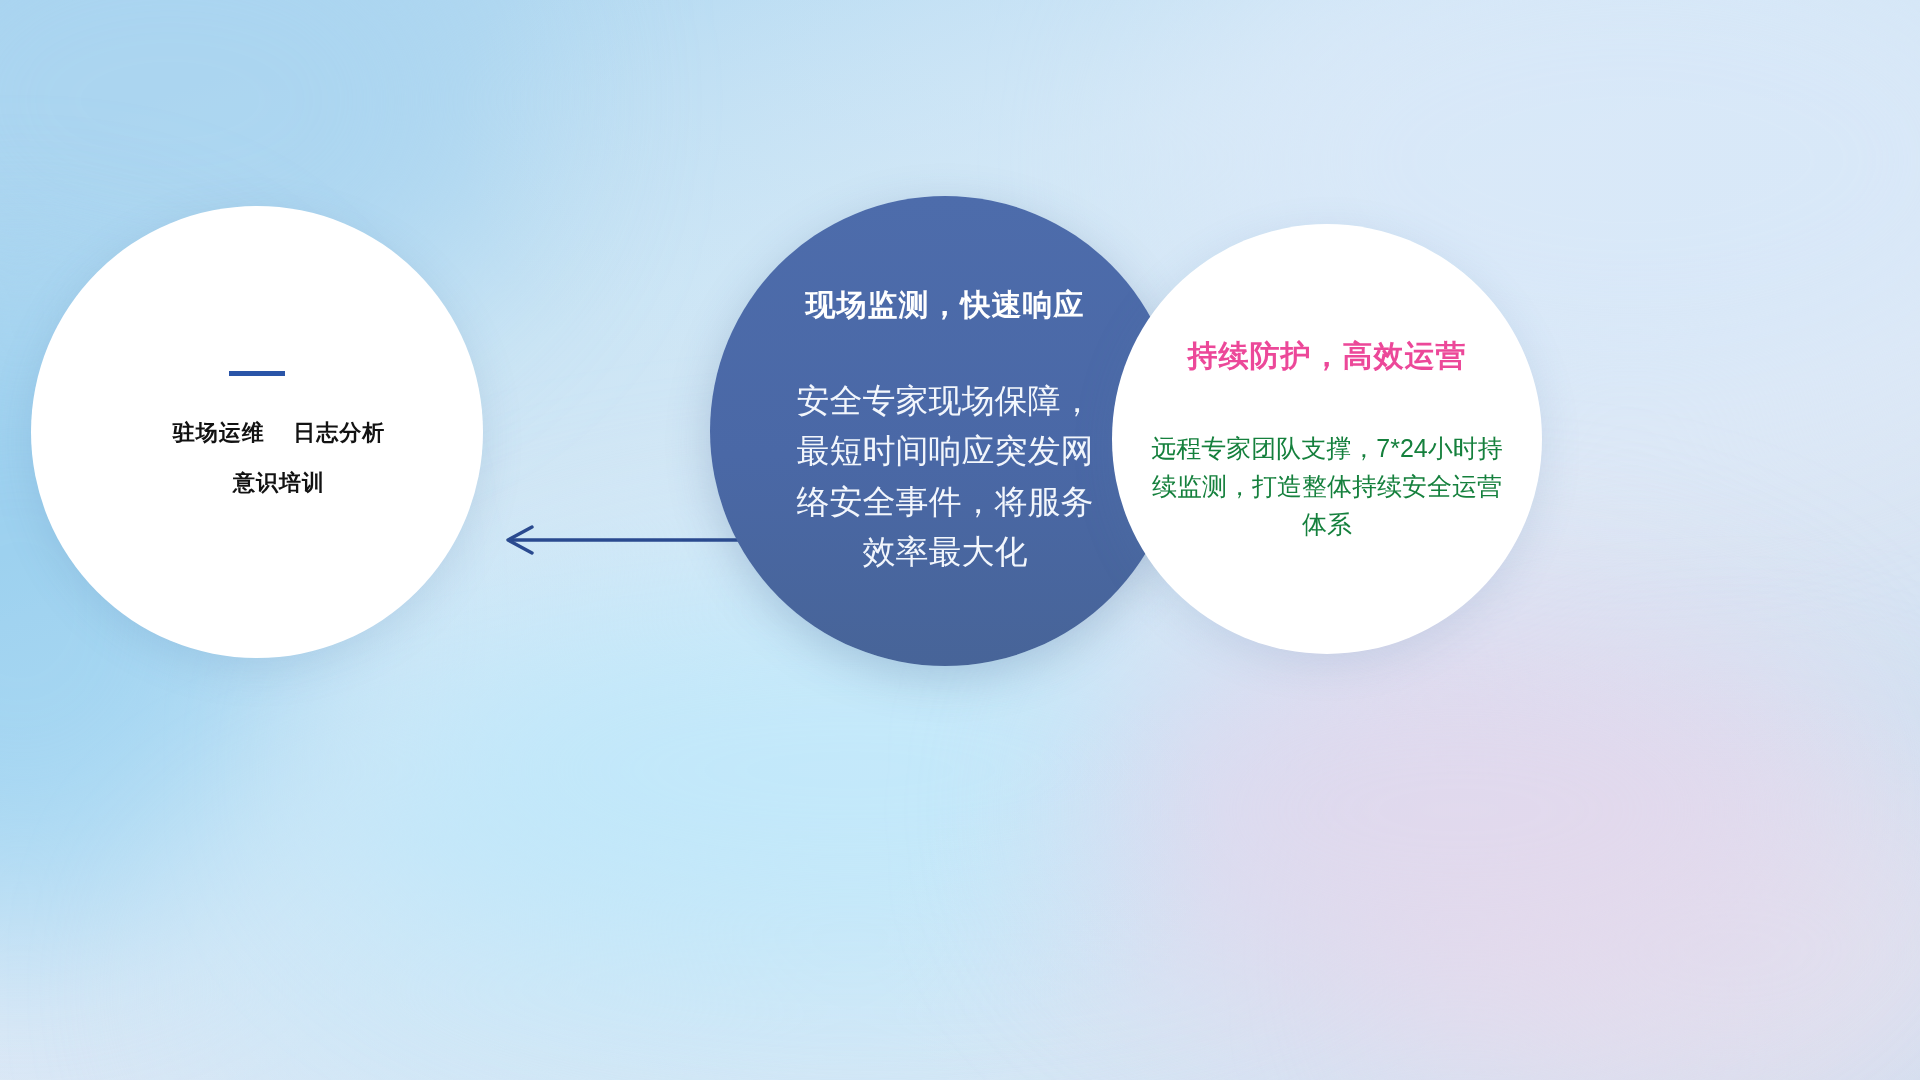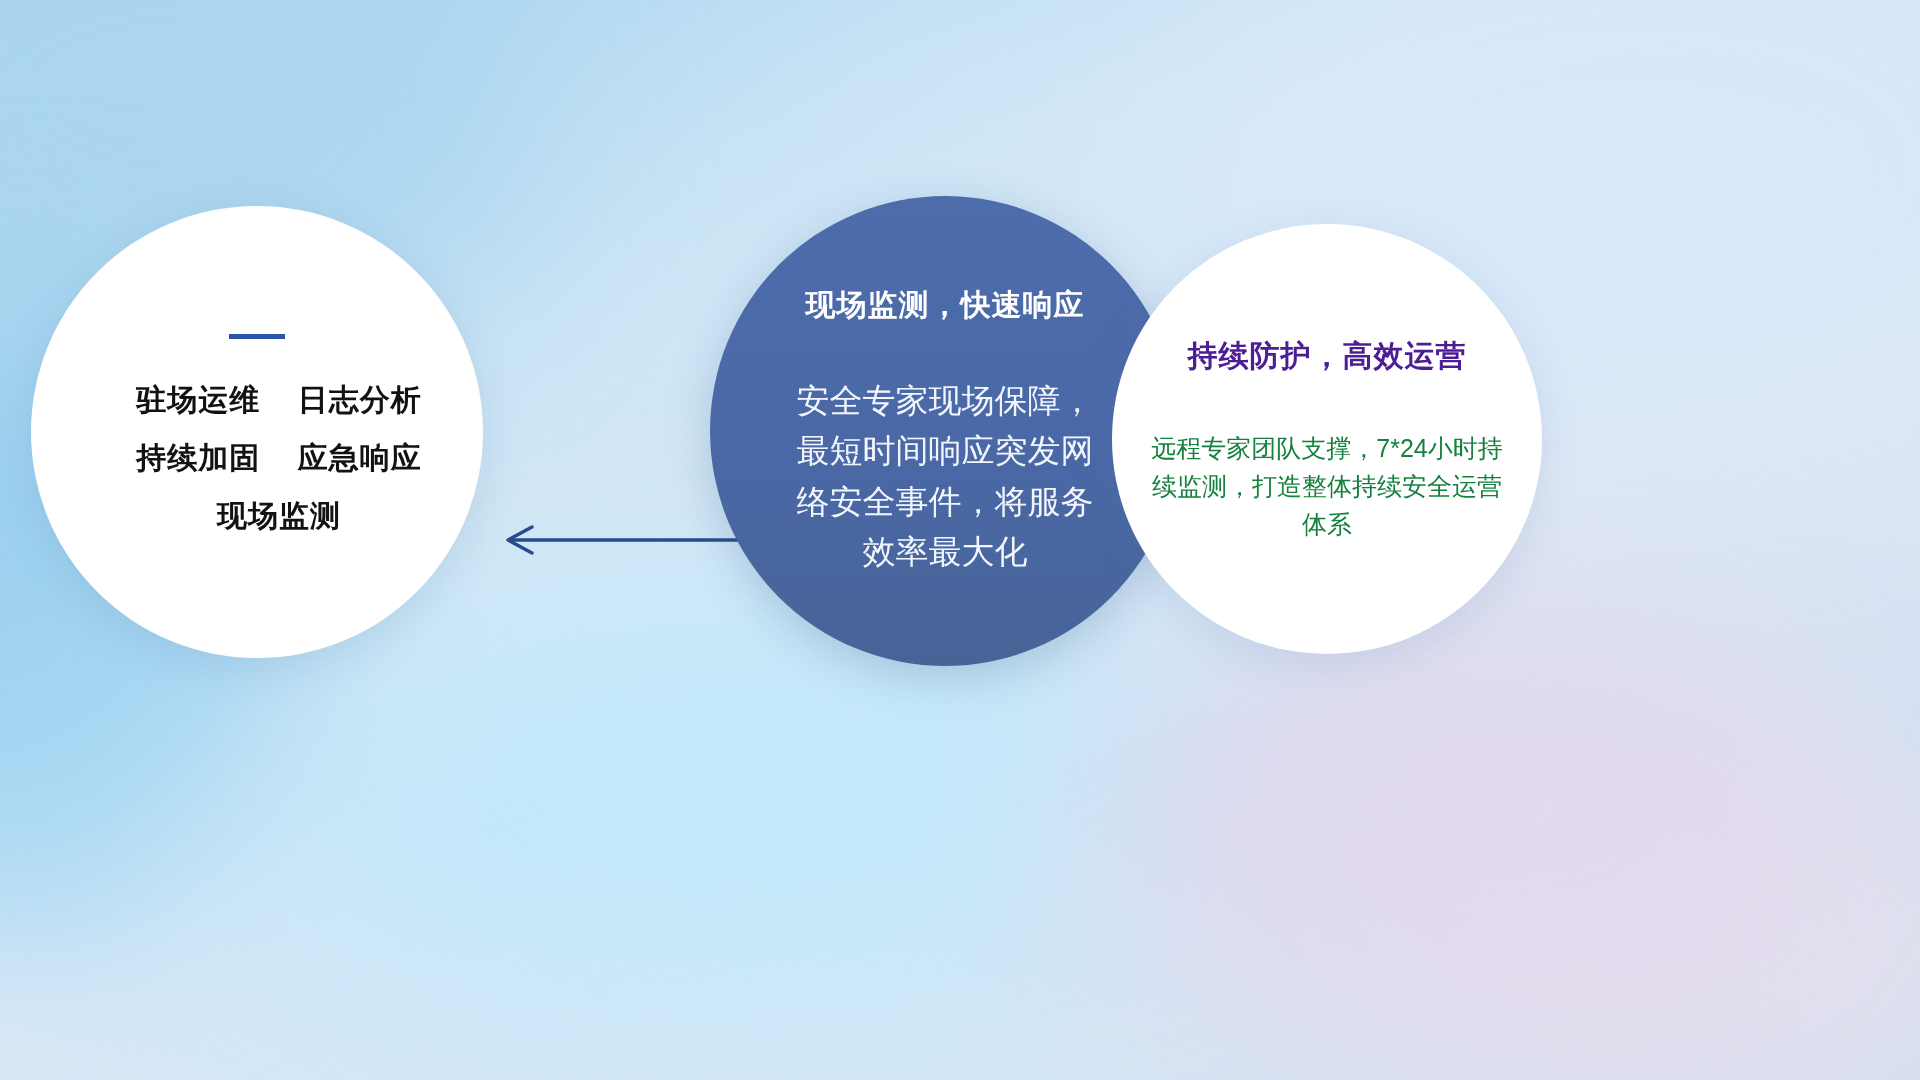--- a/index.html
+++ b/index.html
@@ -93,21 +93,21 @@
     background:#ffffff;
     box-shadow:0 10px 40px rgba(90,125,170,0.18);
     z-index:3;
   }
   .left-dash {
     width:56px; height:5px;
     background:#2a55a8;
     margin-bottom:46px;
   }
   .left-lines {
-    font-size:30px;
+    font-size:22px;
     font-weight:bold;
     color:#121212;
     line-height:1.0;
     letter-spacing:1px;
     margin-left:44px;
   }
   .left-lines .lrow { margin-bottom:28px; white-space:pre; }
   .left-lines .lrow:last-child { margin-bottom:0; }
 
   
@@ -137,21 +137,21 @@
   #circle-right {
     left:1112px; top:224px;
     width:430px; height:430px;
     background:#ffffff;
     z-index:5;
     box-shadow:0 10px 40px rgba(90,125,170,0.16);
   }
   #circle-right .card-head {
     font-size:30px;
     font-weight:bold;
-    color:#4c1d95;
+    color:#ec4899;
     letter-spacing:1px;
     margin-bottom:52px;
     white-space:nowrap;
   }
   #circle-right .card-body {
     font-size:25px;
     color:#15803d;
     line-height:1.52;
     width:356px;
   }
@@ -177,22 +177,21 @@
     <svg width="380" height="40" viewBox="0 0 380 40">
       <line x1="378" y1="20" x2="22" y2="20" stroke="#2a4a8f" stroke-width="3.4"></line>
       <polyline points="44,7 20,20 44,33" fill="none" stroke="#2a4a8f" stroke-width="3.4" stroke-linecap="round" stroke-linejoin="round"></polyline>
     </svg>
   </div>
 
   <div class="circle" id="circle-left">
     <div class="left-dash"></div>
     <div class="left-lines">
       <div class="lrow">驻场运维    日志分析</div>
-      <div class="lrow">持续加固    应急响应</div>
-      <div class="lrow">现场监测</div>
+      <div class="lrow">意识培训</div>
     </div>
   </div>
 
   <div class="circle" id="circle-mid">
     <div class="card-head">现场监测，快速响应</div>
     <div class="card-body">安全专家现场保障，最短时间响应突发网络安全事件，将服务效率最大化</div>
   </div>
 
   <div class="circle" id="circle-right">
     <div class="card-head">持续防护，高效运营</div>

